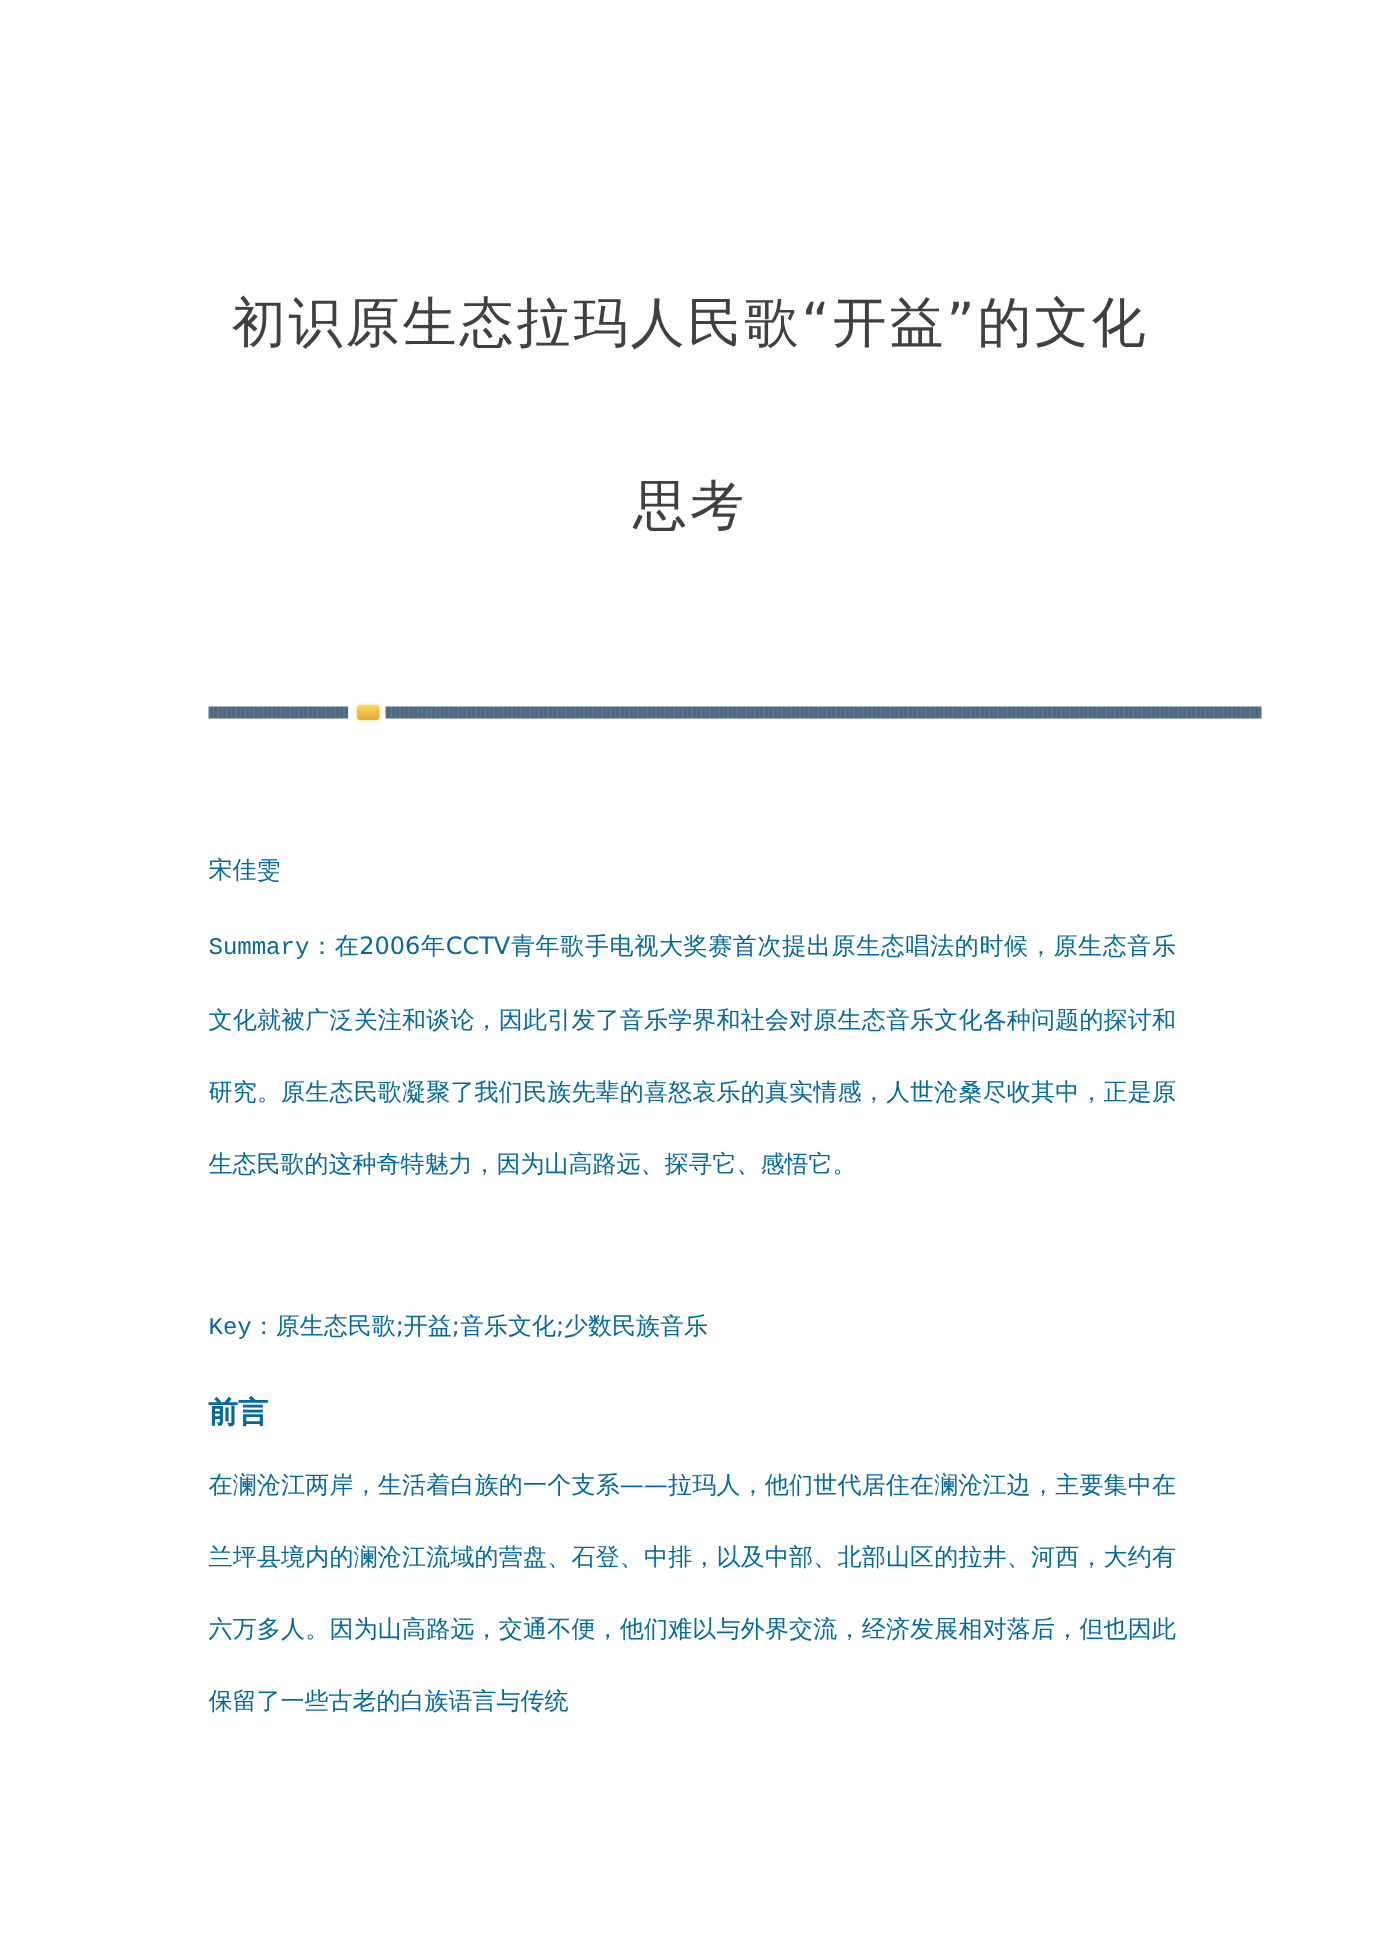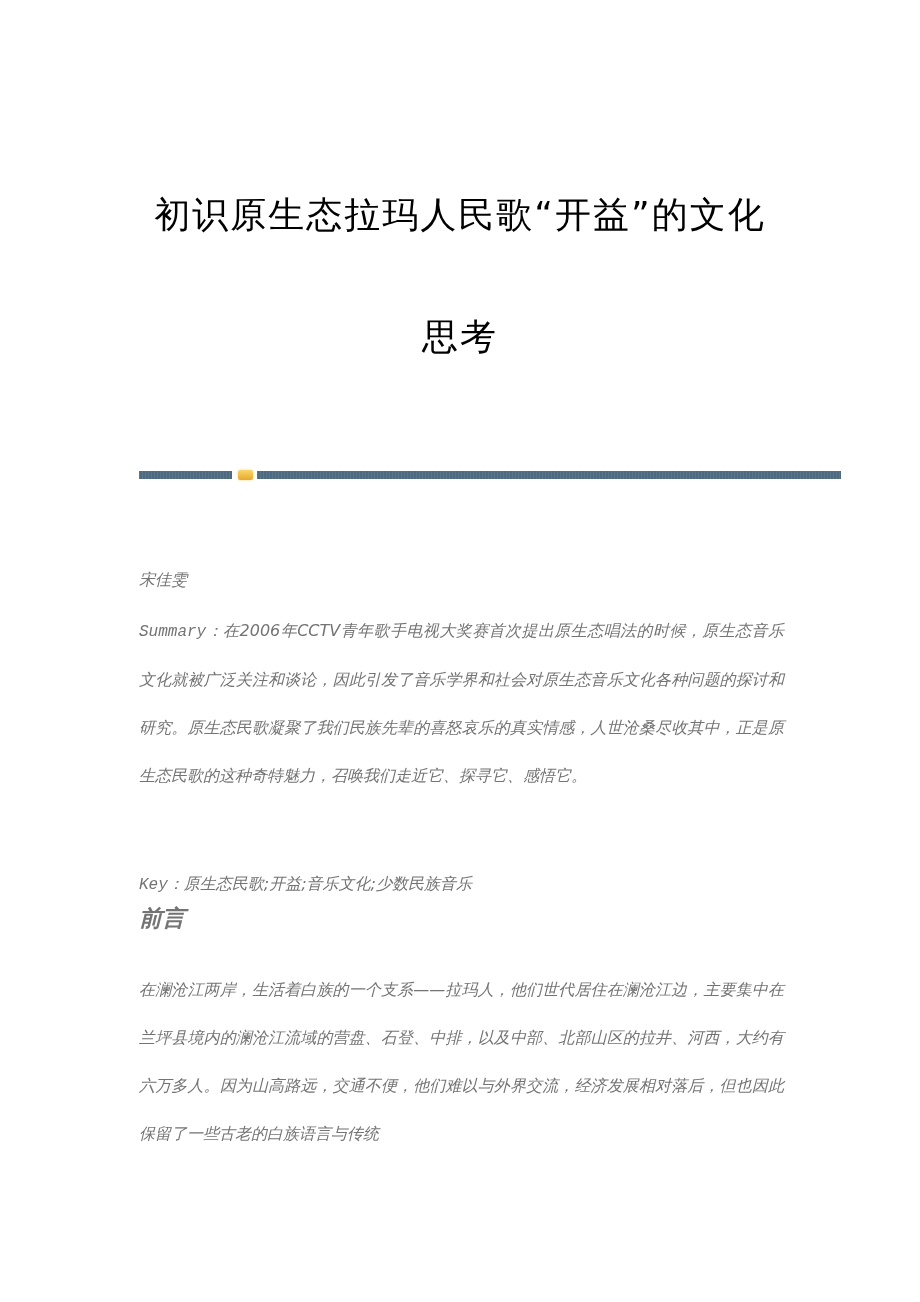--- a/index.html
+++ b/index.html
@@ -1,54 +1,54 @@
 <!DOCTYPE html>
 <html><head>
 <meta charset="utf-8">
 <style>
   html, body { margin: 0; padding: 0; background: #ffffff; }
   body { width: 920px; height: 1302px; position: relative; overflow: hidden;
          font-family: "DejaVu Serif", "Liberation Serif", serif; color: #111; }
   .title-line { position: absolute; left: 0; width: 920px; text-align: center;
-                font-size: 36px; letter-spacing: 2px; font-family: "DejaVu Sans", sans-serif; color: #000000; }
+                font-size: 36px; letter-spacing: 2px; font-family: "DejaVu Sans", sans-serif; color: #404040; }
   #title1 { top: 191px; }
   #title2 { top: 313px; font-family: Liberation Mono, monospace; }
   .divider { position: absolute; top: 470px; left: 139px; width: 702px; height: 10px; }
   .div-seg { position: absolute; top: 1px; height: 8px; background: #4d6a80;
              background-image: repeating-linear-gradient(90deg, rgba(255,255,255,0.08) 0 1px, transparent 1px 3px); }
   .div-left { left: 0; width: 93px; }
   .div-right { left: 118px; width: 584px; }
   .div-gem { position: absolute; left: 99px; top: 0; width: 15px; height: 10px;
              background: linear-gradient(#f8d66a, #e8a92c); border-radius: 2px; box-shadow: 0 0 3px #f3d98a; }
   .para { position: absolute; left: 139px; width: 645px; font-size: 16px; line-height: 48px;
-          font-family: "DejaVu Sans", sans-serif; color: #737373; text-align: justify; font-style: italic; }
+          font-family: "DejaVu Sans", sans-serif; color: #0369a1; text-align: justify; }
   #author { top: 556px; line-height: 48px; }
   #summary { top: 607px; }
   #keys { top: 860px; }
-  #heading { top: 894px; font-weight: bold; font-size: 23px; }
+  #heading { top: 917px; font-weight: bold; font-size: 20px; }
   #body { top: 966px; }
   .lbl { font-family: "Liberation Mono", "DejaVu Sans Mono", monospace; }
 </style>
 </head>
 <body>
 
 <div>
   <div id="title1" class="title-line">初识原生态拉玛人民歌“开益”的文化</div>
   <div id="title2" class="title-line">思考</div>
 
   <div class="divider">
     <div class="div-seg div-left"></div>
     <div class="div-gem"></div>
     <div class="div-seg div-right"></div>
   </div>
 
   <div id="author" class="para">宋佳雯</div>
 
   <div id="summary" class="para">
-    <span class="lbl">Summary：</span><span>在2006年CCTV青年歌手电视大奖赛首次提出原生态唱法的时候，原生态音乐文化就被广泛关注和谈论，因此引发了音乐学界和社会对原生态音乐文化各种问题的探讨和研究。原生态民歌凝聚了我们民族先辈的喜怒哀乐的真实情感，人世沧桑尽收其中，正是原生态民歌的这种奇特魅力，召唤我们走近它、探寻它、感悟它。</span>
+    <span class="lbl">Summary：</span><span>在2006年CCTV青年歌手电视大奖赛首次提出原生态唱法的时候，原生态音乐文化就被广泛关注和谈论，因此引发了音乐学界和社会对原生态音乐文化各种问题的探讨和研究。原生态民歌凝聚了我们民族先辈的喜怒哀乐的真实情感，人世沧桑尽收其中，正是原生态民歌的这种奇特魅力，因为山高路远、探寻它、感悟它。</span>
   </div>
 
   <div id="keys" class="para">
     <span class="lbl">Key：</span><span>原生态民歌;开益;音乐文化;少数民族音乐</span>
   </div>
 
   <div id="heading" class="para">前言</div>
 
   <div id="body" class="para">在澜沧江两岸，生活着白族的一个支系——拉玛人，他们世代居住在澜沧江边，主要集中在兰坪县境内的澜沧江流域的营盘、石登、中排，以及中部、北部山区的拉井、河西，大约有六万多人。因为山高路远，交通不便，他们难以与外界交流，经济发展相对落后，但也因此保留了一些古老的白族语言与传统</div>
 </div>

